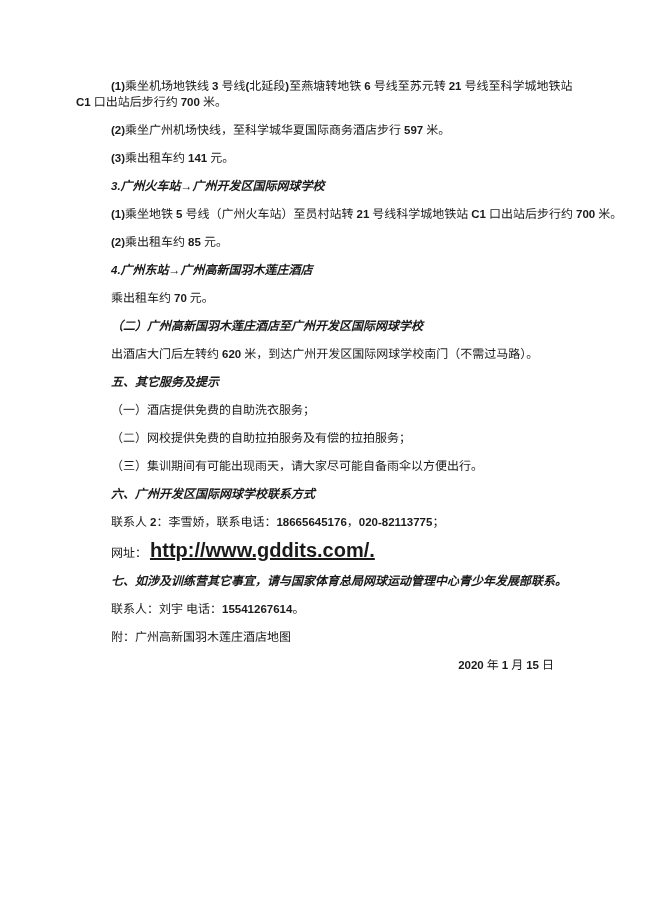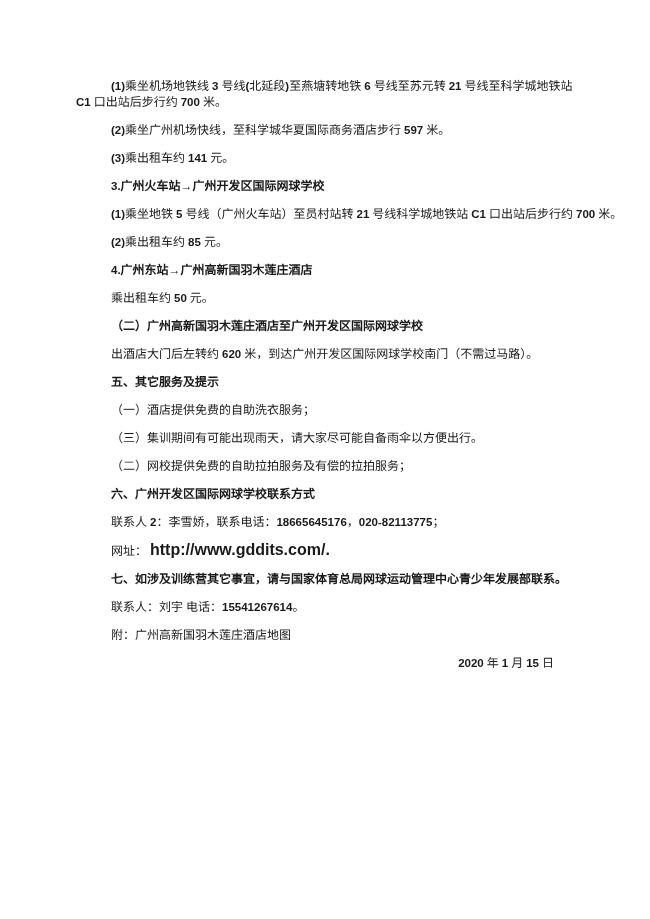--- a/index.html
+++ b/index.html
@@ -27,56 +27,58 @@
   .para {
     margin: 0 0 12px 0;
     text-indent: 35px;
     white-space: nowrap;
   }
   .para.wrap {
     white-space: normal;
   }
   .para.bold {
     font-weight: bold;
+    font-style: italic;
   }
   .para.gap {
   }
   .para.date {
     text-indent: 0;
     text-align: right;
     padding-right: 22px;
   }
   .latin {
     font-family: "Liberation Sans", "DejaVu Sans", sans-serif;
     font-weight: bold;
     font-size: 11.5px;
   }
   .para.url .latin {
-    font-size: 16px;
+    font-size: 20px;
+    text-decoration: underline;
   }
 </style>
 </head>
 <body>
 
 <div class="page" style="background: rgb(255, 255, 255);">
   <div class="doc" style="color: rgb(26, 26, 26);">
     <p class="para wrap"><span class="latin">(1)</span>乘坐机场地铁线 <span class="latin">3</span> 号线<span class="latin">(</span>北延段<span class="latin">)</span>至燕塘转地铁 <span class="latin">6</span> 号线至苏元转 <span class="latin">21</span> 号线至科学城地铁站 <span class="latin">C1</span> 口出站后步行约 <span class="latin">700</span> 米。</p>
     <p class="para"><span class="latin">(2)</span>乘坐广州机场快线，至科学城华夏国际商务酒店步行 <span class="latin">597</span> 米。</p>
     <p class="para"><span class="latin">(3)</span>乘出租车约 <span class="latin">141</span> 元。</p>
     <p class="para bold"><span class="latin">3.</span>广州火车站→广州开发区国际网球学校</p>
     <p class="para"><span class="latin">(1)</span>乘坐地铁 <span class="latin">5</span> 号线（广州火车站）至员村站转 <span class="latin">21</span> 号线科学城地铁站 <span class="latin">C1</span> 口出站后步行约 <span class="latin">700</span> 米。</p>
     <p class="para"><span class="latin">(2)</span>乘出租车约 <span class="latin">85</span> 元。</p>
     <p class="para bold"><span class="latin">4.</span>广州东站→广州高新国羽木莲庄酒店</p>
-    <p class="para">乘出租车约 <span class="latin">50</span> 元。</p>
+    <p class="para">乘出租车约 <span class="latin">70</span> 元。</p>
     <p class="para bold">（二）广州高新国羽木莲庄酒店至广州开发区国际网球学校</p>
     <p class="para">出酒店大门后左转约 <span class="latin">620</span> 米，到达广州开发区国际网球学校南门（不需过马路）。</p>
     <p class="para bold">五、其它服务及提示</p>
     <p class="para">（一）酒店提供免费的自助洗衣服务；</p>
+    <p class="para">（二）网校提供免费的自助拉拍服务及有偿的拉拍服务；</p>
     <p class="para">（三）集训期间有可能出现雨天，请大家尽可能自备雨伞以方便出行。</p>
-    <p class="para">（二）网校提供免费的自助拉拍服务及有偿的拉拍服务；</p>
     <p class="para bold">六、广州开发区国际网球学校联系方式</p>
     <p class="para">联系人 <span class="latin">2</span>：李雪娇，联系电话：<span class="latin">18665645176</span>，<span class="latin">020-82113775</span>；</p>
     <p class="para url">网址：  <span class="latin">http://www.gddits.com/.</span></p>
     <p class="para bold gap">七、如涉及训练营其它事宜，请与国家体育总局网球运动管理中心青少年发展部联系。</p>
     <p class="para">联系人：刘宇 电话：<span class="latin">15541267614</span>。</p>
     <p class="para">附：广州高新国羽木莲庄酒店地图</p>
     <p class="para date"><span class="latin">2020</span> 年 <span class="latin">1</span> 月 <span class="latin">15</span> 日</p>
   </div>
 </div>
 

